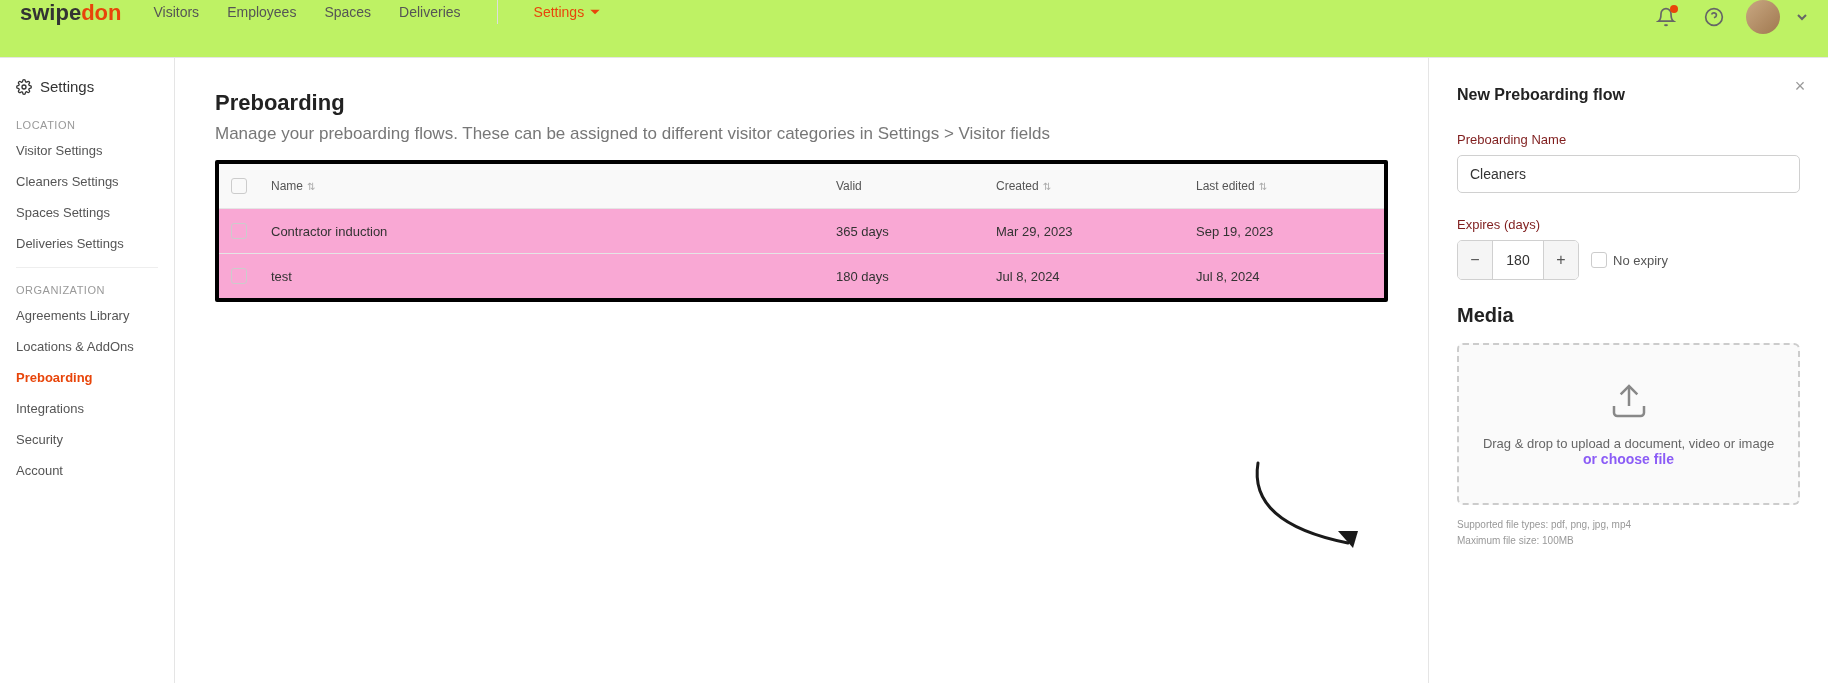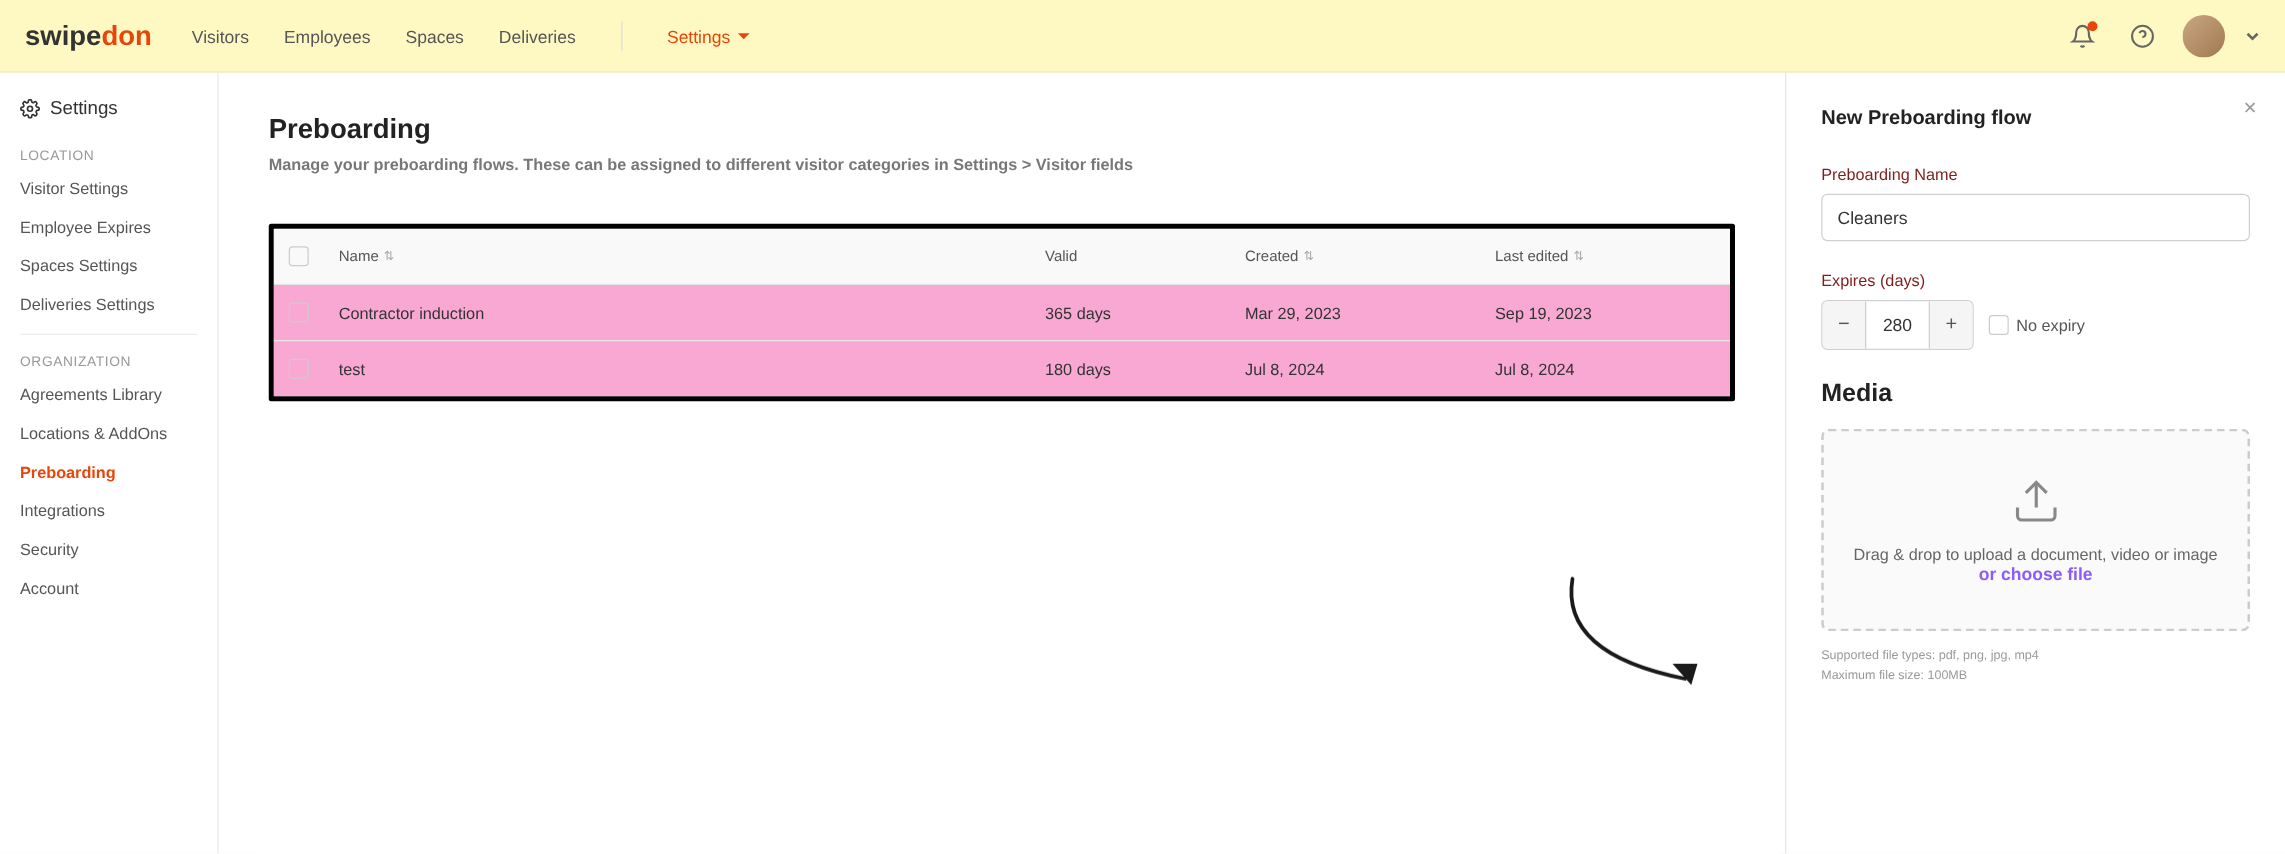--- a/index.html
+++ b/index.html
@@ -1,21 +1,21 @@
 <!DOCTYPE html>
 <html><head>
   <meta charset="utf-8">
   <style>
     * { box-sizing: border-box; margin: 0; padding: 0; }
     body { font-family: -apple-system, BlinkMacSystemFont, 'Segoe UI', sans-serif; font-size: 14px; color: #333; background: #f5f5f5; }
 
     
     .top-nav {
-      display: flex; align-items: center; height: 58px;
-      background: #fef9c3; border-bottom: 1px solid #e5e5e5;
+      display: flex; align-items: flex-start; height: 58px;
+      background: #bef264; border-bottom: 1px solid #e5e5e5;
       padding: 0 20px; position: fixed; top: 0; left: 0; right: 0; z-index: 100;
     }
     .logo { margin-right: 32px; }
     .logo-text { font-size: 22px; font-weight: 700; }
     .logo-swipe { color: #333; }
     .logo-don { color: #e8450a; }
     .nav-links { display: flex; align-items: center; gap: 28px; flex: 1; }
     .nav-link { color: #555; text-decoration: none; font-size: 14px; cursor: pointer; }
     .nav-divider { width: 1px; height: 24px; background: #ddd; margin: 0 8px; }
     .nav-settings { display: flex; align-items: center; gap: 4px; color: #e8450a; cursor: pointer; }
@@ -37,21 +37,21 @@
     }
     .sidebar-header { display: flex; align-items: center; gap: 8px; padding: 0 16px 16px; color: #333; font-size: 15px; font-weight: 500; }
     .sidebar-section-label { font-size: 11px; color: #999; text-transform: uppercase; letter-spacing: 0.5px; padding: 8px 16px 4px; }
     .sidebar-item { padding: 8px 16px; cursor: pointer; color: #555; font-size: 13px; }
     .sidebar-item.active { color: #e8450a; font-weight: 600; }
     .sidebar-divider { height: 1px; background: #eee; margin: 8px 16px; }
 
     
     .main-content { flex: 1; padding: 32px 40px; overflow-y: auto; background: #fff; }
     .page-title { font-size: 22px; font-weight: 600; color: #222; margin-bottom: 8px; }
-    .page-subtitle { font-size: 13px; color: #777; margin-bottom: 40px; font-weight: bold; }
+    .page-subtitle { font-size: 17px; color: #777; margin-bottom: 16px; }
 
     
     .table-container { border: 4px solid #000000; border-radius: 2px; overflow: hidden; }
     .table-header { display: grid; grid-template-columns: 40px 1fr 160px 200px 200px; background: #f9f9f9; border-bottom: 1px solid #e5e5e5; }
     .table-row { display: grid; grid-template-columns: 40px 1fr 160px 200px 200px; border-bottom: 1px solid #e5e5e5; background: #f9a8d4; }
     .table-row:last-child { border-bottom: none; }
     .table-cell { padding: 14px 12px; font-size: 13px; display: flex; align-items: center; }
     .table-cell.header { font-weight: 500; color: #555; font-size: 12px; }
     .col-sort { display: flex; align-items: center; gap: 4px; }
     .sort-icon { color: #aaa; font-size: 10px; }
@@ -137,21 +137,21 @@
     <div class="sidebar-header">
       <svg width="16" height="16" viewBox="0 0 24 24" fill="none" stroke="currentColor" stroke-width="2">
           <circle cx="12" cy="12" r="3"></circle>
           <path d="M19.4 15a1.65 1.65 0 0 0 .33 1.82l.06.06a2 2 0 0 1-2.83 2.83l-.06-.06a1.65 1.65 0 0 0-1.82-.33 1.65 1.65 0 0 0-1 1.51V21a2 2 0 0 1-4 0v-.09A1.65 1.65 0 0 0 9 19.4a1.65 1.65 0 0 0-1.82.33l-.06.06a2 2 0 0 1-2.83-2.83l.06-.06A1.65 1.65 0 0 0 4.68 15a1.65 1.65 0 0 0-1.51-1H3a2 2 0 0 1 0-4h.09A1.65 1.65 0 0 0 4.6 9a1.65 1.65 0 0 0-.33-1.82l-.06-.06a2 2 0 0 1 2.83-2.83l.06.06A1.65 1.65 0 0 0 9 4.68a1.65 1.65 0 0 0 1-1.51V3a2 2 0 0 1 4 0v.09a1.65 1.65 0 0 0 1 1.51 1.65 1.65 0 0 0 1.82-.33l.06-.06a2 2 0 0 1 2.83 2.83l-.06.06A1.65 1.65 0 0 0 19.4 9a1.65 1.65 0 0 0 1.51 1H21a2 2 0 0 1 0 4h-.09a1.65 1.65 0 0 0-1.51 1z"></path>
         </svg>
       <span>Settings</span>
     </div>
 
     <div class="sidebar-section-label">LOCATION</div>
     <div class="sidebar-item">Visitor Settings</div>
-    <div class="sidebar-item">Employee Expires</div>
+    <div class="sidebar-item">Cleaners Settings</div>
     <div class="sidebar-item">Spaces Settings</div>
     <div class="sidebar-item">Deliveries Settings</div>
 
     <div class="sidebar-divider"></div>
 
     <div class="sidebar-section-label">ORGANIZATION</div>
     <div class="sidebar-item">Agreements Library</div>
     <div class="sidebar-item">Locations &amp; AddOns</div>
     <div class="sidebar-item active">Preboarding</div>
     <div class="sidebar-item">Integrations</div>
@@ -215,21 +215,21 @@
     <div class="form-group">
       <div class="form-label">Preboarding Name</div>
       <input class="form-input" type="text" value="Cleaners" style="">
     </div>
 
     <div class="form-group">
       <div class="form-label">Expires (days)</div>
       <div class="expires-row">
         <div class="stepper">
           <button class="stepper-btn">−</button>
-          <div class="stepper-value">280</div>
+          <div class="stepper-value">180</div>
           <button class="stepper-btn">+</button>
         </div>
         <label class="no-expiry-label">
           <div class="no-expiry-checkbox"></div>
           <span>No expiry</span>
         </label>
       </div>
     </div>
 
     <div class="form-group">

